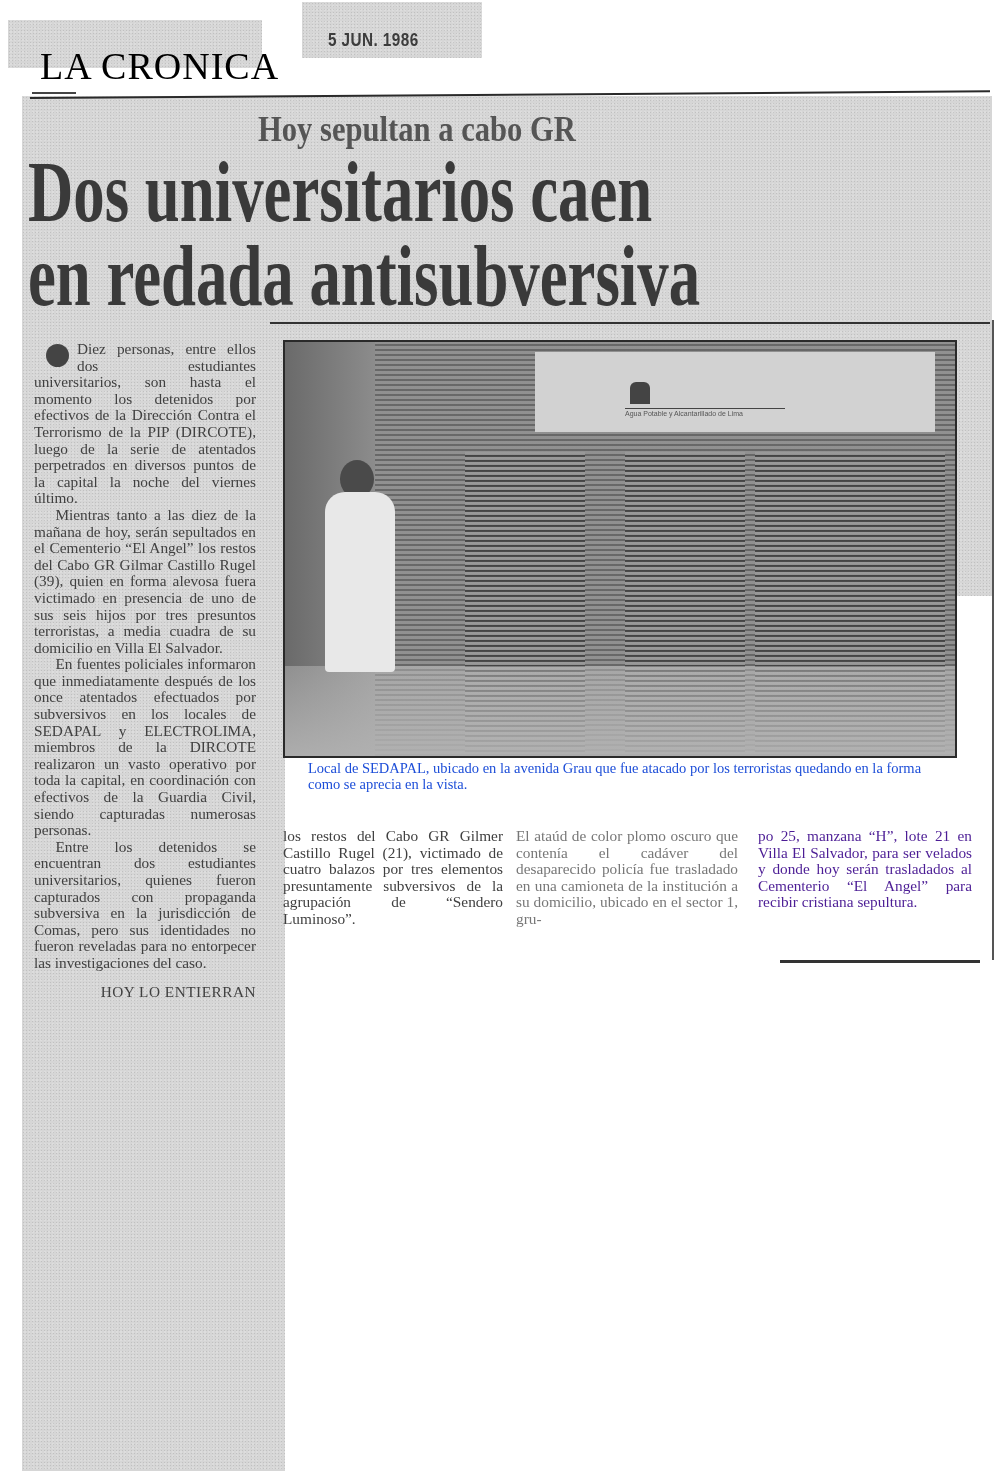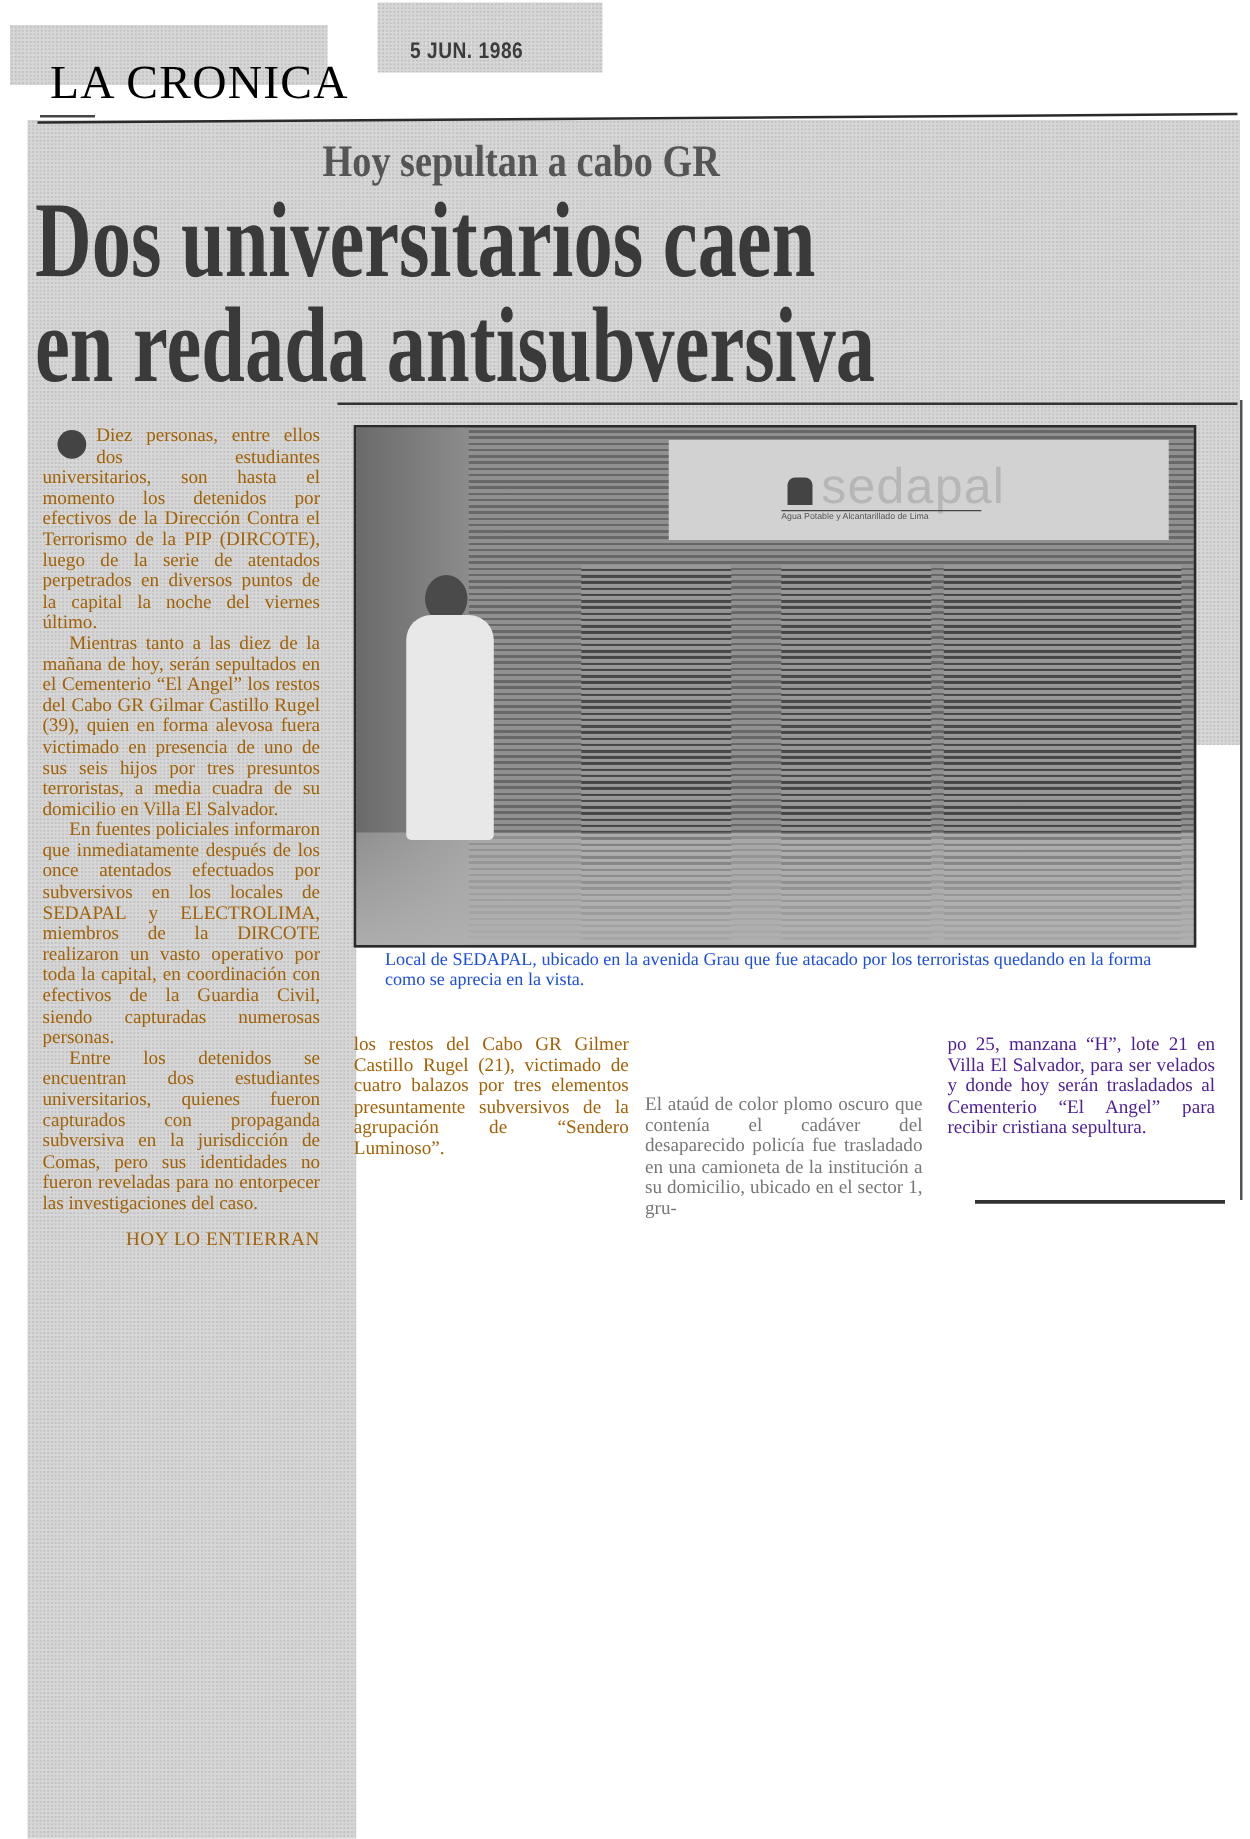--- a/index.html
+++ b/index.html
@@ -51,21 +51,21 @@
   }
   .headline {
     position: absolute; left: 28px; top: 150px; width: 950px;
     font-size: 86px; line-height: 84px; font-weight: bold; color: #3a3a3a;
     transform: scaleX(0.73); transform-origin: left; white-space: nowrap;
   }
   .rule-mid {
     position: absolute; left: 270px; top: 322px; width: 720px; height: 2px; background: #333;
   }
   .col {
-    position: absolute; font-size: 15.3px; line-height: 16.6px; color: #a16207;
+    position: absolute; font-size: 15.3px; line-height: 16.6px; color: #404040;
     text-align: justify; hyphens: manual;
   }
   .col p { margin: 0; text-indent: 1.4em; }
   .col p.first { text-indent: 0; }
   .col-left { left: 34px; top: 341px; width: 222px; }
   .bullet {
     display: inline-block; width: 23px; height: 23px; border-radius: 50%;
     background: #444; float: left; margin: 3px 8px 0 12px;
   }
   .subhead {
@@ -115,21 +115,21 @@
   }
   .photo .ground {
     position: absolute; left: 0; bottom: 0; width: 100%; height: 90px;
     background: linear-gradient(180deg, rgba(200,200,200,0.4), rgba(180,180,180,0.9));
   }
   .caption {
     position: absolute; left: 308px; top: 760px; width: 640px;
     font-size: 14.5px; line-height: 16px; color: #1d4ed8;
   }
   .col-2 { left: 283px; top: 828px; width: 220px; }
-  .col-3 { left: 516px; top: 876px; width: 222px; color: #777; }
+  .col-3 { left: 516px; top: 828px; width: 222px; color: #777; }
   .col-4 { left: 758px; top: 828px; width: 214px; color: #4c1d95; }
   .rule-bottom {
     position: absolute; left: 780px; top: 960px; width: 200px; height: 3px; background: #333;
   }
   .edge-right {
     position: absolute; left: 992px; top: 320px; width: 2px; height: 640px; background: #555;
   }
 </style>
 </head>
 <body>
@@ -159,21 +159,20 @@
   <p>Mientras tanto a las diez de la mañana de hoy, serán sepultados en el Cementerio “El Angel” los restos del Cabo GR Gilmar Castillo Rugel (39), quien en forma alevosa fuera victimado en presencia de uno de sus seis hijos por tres presuntos terroristas, a media cuadra de su domicilio en Villa El Salvador.</p>
   <p>En fuentes policiales informaron que inmediatamente después de los once atentados efectuados por subversivos en los locales de SEDAPAL y ELECTROLIMA, miembros de la DIRCOTE realizaron un vasto operativo por toda la capital, en coordinación con efectivos de la Guardia Civil, siendo capturadas numerosas personas.</p>
   <p>Entre los detenidos se encuentran dos estudiantes universitarios, quienes fueron capturados con propaganda subversiva en la jurisdicción de Comas, pero sus identidades no fueron reveladas para no entorpecer las investigaciones del caso.</p>
   <p class="subhead">HOY LO ENTIERRAN</p>
 </div>
 
 <div class="photo">
   <div class="left-dark"></div>
   <div class="sign"></div>
   <div class="logo-block"></div>
-  <div class="brand">sedapal</div>
   <div class="brand-sub">Agua Potable y Alcantarillado de Lima</div>
   <div class="shutter" style="left:180px;width:120px;"></div>
   <div class="shutter" style="left:340px;width:120px;"></div>
   <div class="shutter" style="left:470px;width:190px;"></div>
   <div class="ground"></div>
   <div class="person-head"></div>
   <div class="person"></div>
 </div>
 
 <div class="caption">Local de SEDAPAL, ubicado en la avenida Grau que fue atacado por los terroristas quedando en la forma como se aprecia en la vista.</div>

